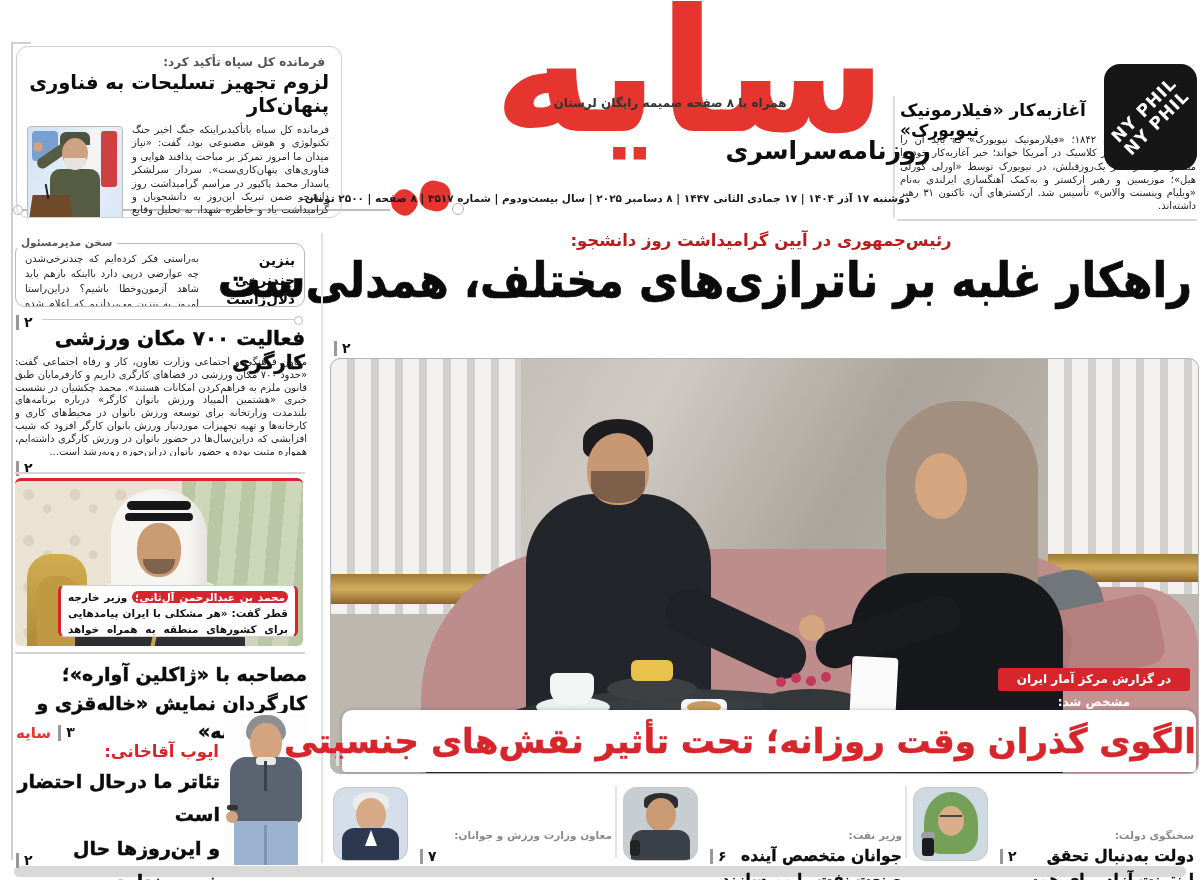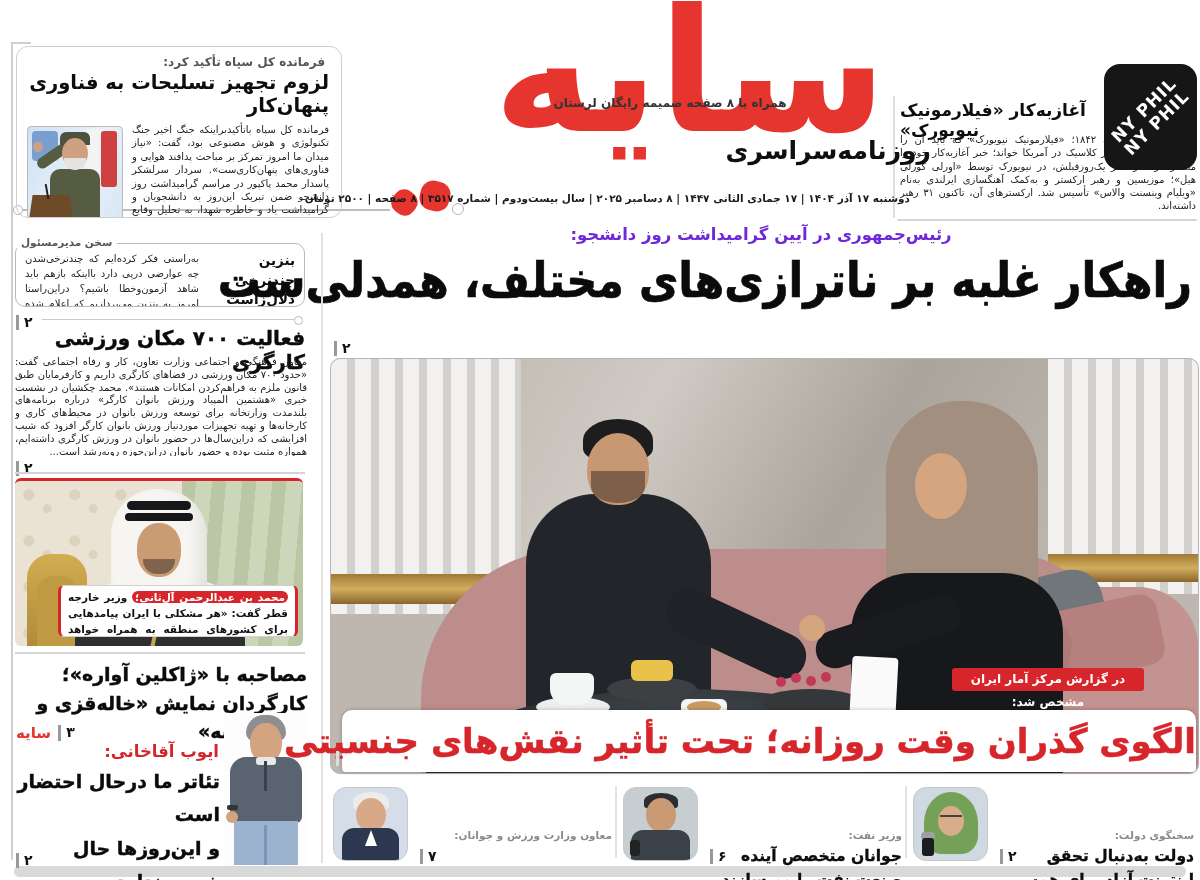--- a/index.html
+++ b/index.html
@@ -50,21 +50,21 @@
   .nyphil{left:1104px;top:64px;width:93px;height:106px;background:#161616;border-radius:16px;z-index:3;
           display:flex;align-items:center;justify-content:center;overflow:hidden;}
   .nyphil-inner{transform:rotate(-45deg);color:#fff;font-weight:bold;font-size:17px;line-height:1.05;
                 text-align:center;letter-spacing:1px;}
   
   .phil-divider{left:893px;top:96px;width:1.5px;height:122px;background:#dddddd;}
   .phil-head{left:900px;top:100px;width:196px;text-align:left;font-size:17px;font-weight:bold;color:#0d0d0d;}
   .phil-body{left:900px;top:133px;width:296px;height:82px;overflow:hidden;font-size:10px;line-height:1.33;color:#222;}
   .phil-rule{left:897px;top:219px;width:300px;height:1.5px;background:#d5d5d5;border-radius:2px;}
   
-  .lead-kicker{left:330px;top:225px;width:862px;text-align:center;font-size:16.5px;font-weight:bold;color:#6d28d9;}
+  .lead-kicker{left:330px;top:231px;width:862px;text-align:center;font-size:16.5px;font-weight:bold;color:#b91c1c;}
   .lead-head{left:330px;top:252px;width:862px;text-align:center;font-size:43px;font-weight:bold;color:#0b0b0b;
              white-space:nowrap;-webkit-text-stroke:.6px #0b0b0b;transform:scaleY(1.12);transform-origin:top center;}
   .pref{display:inline-block;font-weight:bold;font-size:14px;color:#111;border-left:3.5px solid #999;
         border-right:none;padding-left:5px;line-height:1.1;direction:ltr;}
   .lead-ref{left:334px;top:338px;}
   
   .main-photo{left:330px;top:358px;width:867px;height:414px;border:1px solid #b5b5b5;border-radius:10px;
               overflow:hidden;background:#bdb7b0;}
   .cf-wall{left:0;top:0;right:0;height:215px;background:linear-gradient(120deg,#b6b0a8,#cfcac3 35%,#aaa49c 60%,#c6c1ba);}
   .cf-colL{left:0;top:0;width:190px;height:255px;background:repeating-linear-gradient(90deg,#f2f1ef 0 16px,#d2d0cd 16px 24px);}
@@ -91,21 +91,21 @@
   .cf-sau1{left:205px;top:338px;width:74px;height:20px;background:#eceff0;border-radius:50%;}
   .cf-cup1{left:219px;top:314px;width:44px;height:32px;background:#f4f6f6;border-radius:6px 6px 16px 16px;}
   .cf-plate1{left:276px;top:318px;width:90px;height:24px;background:#3c4043;border-radius:50%;}
   .cf-des1{left:300px;top:301px;width:42px;height:21px;background:#e8c24a;border-radius:6px;}
   .cf-sau2{left:335px;top:368px;width:80px;height:22px;background:#eceff0;border-radius:50%;}
   .cf-cup2{left:350px;top:340px;width:46px;height:36px;background:#f4f6f6;border-radius:6px 6px 16px 16px;}
   .cf-latte{left:356px;top:342px;width:34px;height:12px;background:#c89b62;border-radius:50%;}
   .cf-plate2{left:430px;top:330px;width:100px;height:26px;background:#34383b;border-radius:50%;}
   .cf-ber{width:10px;height:10px;background:#c2385a;border-radius:50%;}
   .cf-stand{left:520px;top:298px;width:46px;height:58px;background:#fafafa;border-radius:4px;transform:rotate(3deg);}
-  .photo-badge{left:952px;top:668px;width:192px;height:23px;background:#d6252b;color:#fff;font-size:12px;
+  .photo-badge{left:998px;top:668px;width:192px;height:23px;background:#d6252b;color:#fff;font-size:12px;
                font-weight:bold;text-align:center;line-height:23px;border-radius:3px;z-index:4;}
   .photo-band{left:342px;top:710px;width:854px;height:62px;background:#fff;border-radius:10px 10px 4px 4px;
               box-shadow:0 0 4px rgba(0,0,0,.25);z-index:3;}
   .photo-band-head{left:342px;top:710px;width:854px;height:62px;line-height:62px;text-align:center;
                    font-size:34px;font-weight:bold;color:#d6252b;white-space:nowrap;z-index:4;
                    -webkit-text-stroke:.5px #d6252b;}
   .photo-ref{left:336px;top:748px;z-index:4;color:#fff;border-left-color:#ddd;}
   .photo-ref .pref{color:#fff;border-left-color:#ddd;}
   
   .left-divider{left:321px;top:233px;width:1.5px;height:630px;background:#e2e2e2;}

